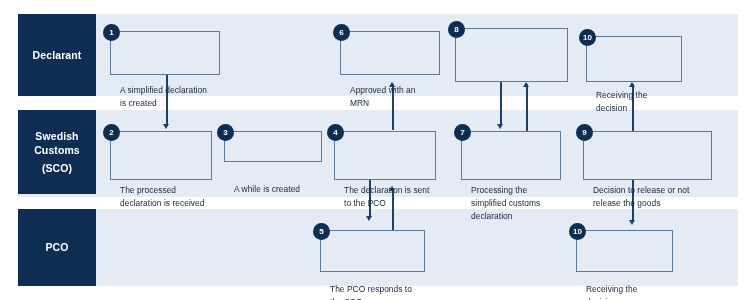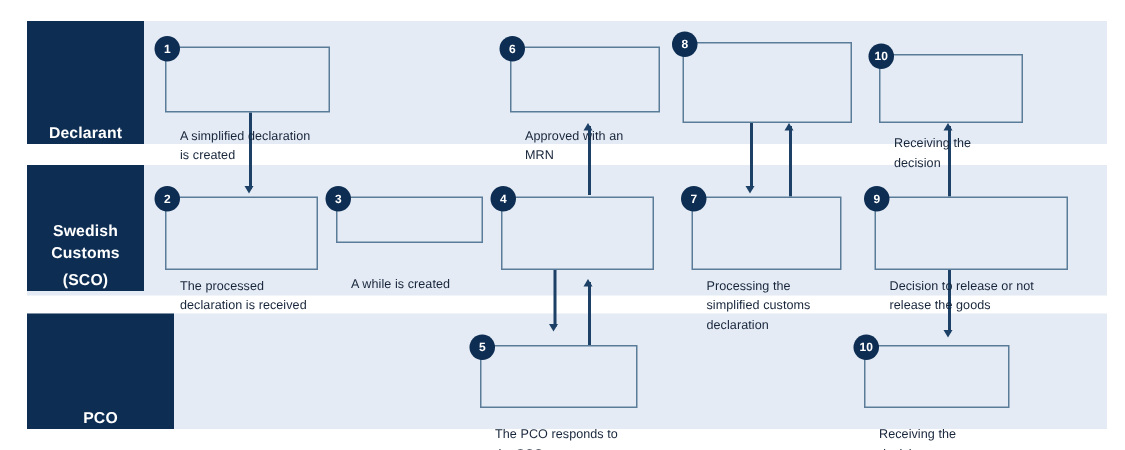--- a/index.html
+++ b/index.html
@@ -21,21 +21,21 @@
     position: absolute;
     background: #e4ebf5;
   }
   .lane-header {
     position: absolute;
     background: #0d2d52;
     color: #ffffff;
     display: flex;
     flex-direction: column;
     align-items: center;
-    justify-content: flex-end;
+    justify-content: center;
     text-align: center;
     font-size: 10.5px;
     font-weight: bold;
     letter-spacing: 0.1px;
     line-height: 1.35;
   }
   .lane-header .sub {
     font-weight: bold;
     margin-top: 4px;
     font-size: 10.5px;
@@ -107,21 +107,21 @@
   <div class="lane-header" style="left:18px; top:14px; width:78px; height:82px;">
     <span>Declarant</span>
   </div>
 
   <div class="lane-header" style="left:18px; top:110px; width:78px; height:84px;">
     <span>Swedish</span>
     <span>Customs</span>
     <span class="sub">(SCO)</span>
   </div>
 
-  <div class="lane-header" style="left:18px; top:209px; width:98px; height:77px;">
+  <div class="lane-header" style="left:18px; top:209px; width:78px; height:77px;">
     <span>PCO</span>
   </div>
 
   <div class="conn conn-v" style="left:166px; top:74px; height:52px;"></div>
   <div class="arrow-down" style="left:163.4px; top:124px;"></div>
 
   <div class="conn conn-v" style="left:369px; top:180px; height:38px;"></div>
   <div class="arrow-down" style="left:366.4px; top:216px;"></div>
 
   <div class="conn conn-v" style="left:392px; top:188px; height:42px;"></div>
@@ -152,20 +152,21 @@
     <div class="step-text">The processed declaration is received</div>
   </div>
 
   <div class="step" style="left:224px; top:131px; width:98px; height:31px;">
     <div class="badge">3</div>
     <div class="step-text" style="top:8px;">A while is created</div>
   </div>
 
   <div class="step" style="left:334px; top:131px; width:102px; height:49px;">
     <div class="badge">4</div>
+    <div class="step-text">The declaration is sent to the PCO</div>
   </div>
 
   <div class="step" style="left:320px; top:230px; width:105px; height:42px;">
     <div class="badge">5</div>
     <div class="step-text">The PCO responds to the SCO</div>
   </div>
 
   <div class="step" style="left:340px; top:31px; width:100px; height:44px;">
     <div class="badge">6</div>
     <div class="step-text">Approved with an MRN</div>

